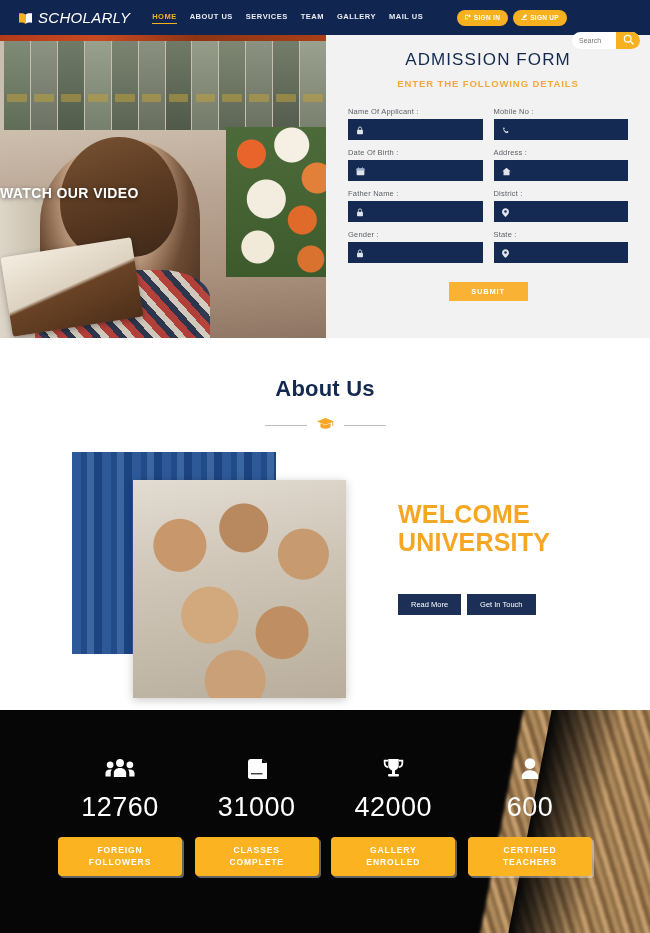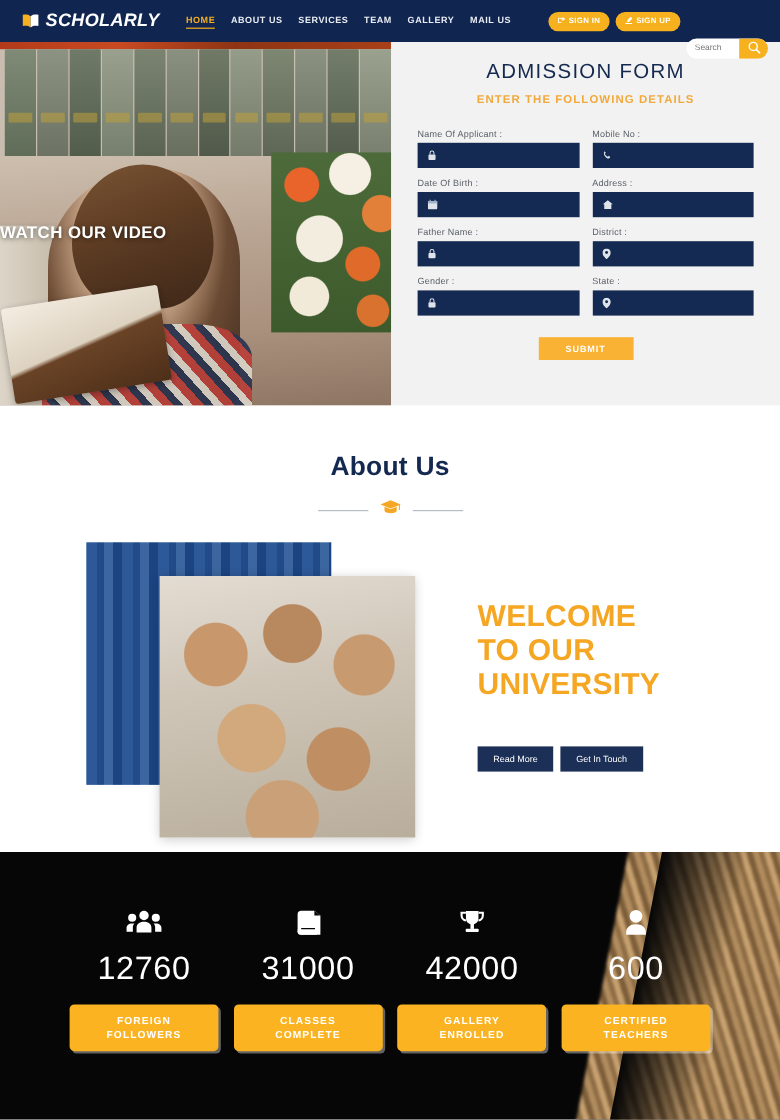--- a/index.html
+++ b/index.html
@@ -17,21 +17,21 @@
     background: #10254f;
     display: flex;
     align-items: center;
     padding: 0 10px 0 18px;
     position: relative;
     z-index: 20;
   }
   .logo { display: flex; align-items: center; gap: 5px; }
   .logo-icon { width: 15px; height: 13px; position: relative; flex: 0 0 auto; }
   .logo-text {
-    color: #ffffff; font-size: 15px; font-weight: bold;
+    color: #ffffff; font-size: 15px; font-weight: normal;
     font-style: italic; letter-spacing: 0.3px;
   }
   .nav { display: flex; align-items: center; gap: 13px; margin-left: 22px; }
   .nav-item {
     color: #e9ecf2; font-size: 7.5px; font-weight: bold;
     letter-spacing: 0.5px; text-decoration: none; padding-bottom: 2px;
     white-space: nowrap; cursor: pointer;
   }
   .nav-item.active { color: #f7b01e; border-bottom: 1.5px solid #f7b01e; }
 
@@ -450,21 +450,20 @@
     <span class="divider-line"></span>
   </div>
 
   <div class="about-body">
     <div class="img-back"></div>
     <div class="img-front"></div>
 
     <div class="welcome-block">
       <div class="welcome-text">
         <div>WELCOME</div>
-        <div>TO OUR</div>
         <div>UNIVERSITY</div>
       </div>
       <div class="about-btns">
         <button class="about-btn">Read More</button>
         <button class="about-btn">Get In Touch</button>
       </div>
     </div>
   </div>
 </div>
 

